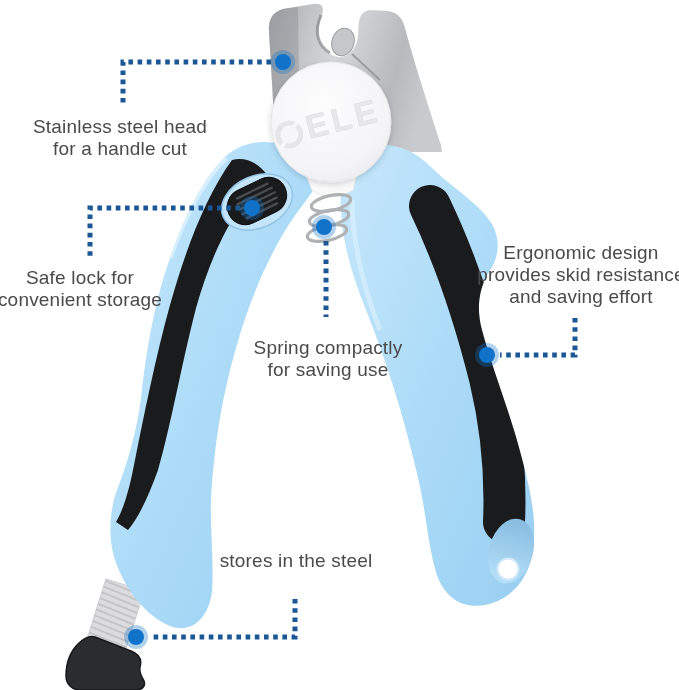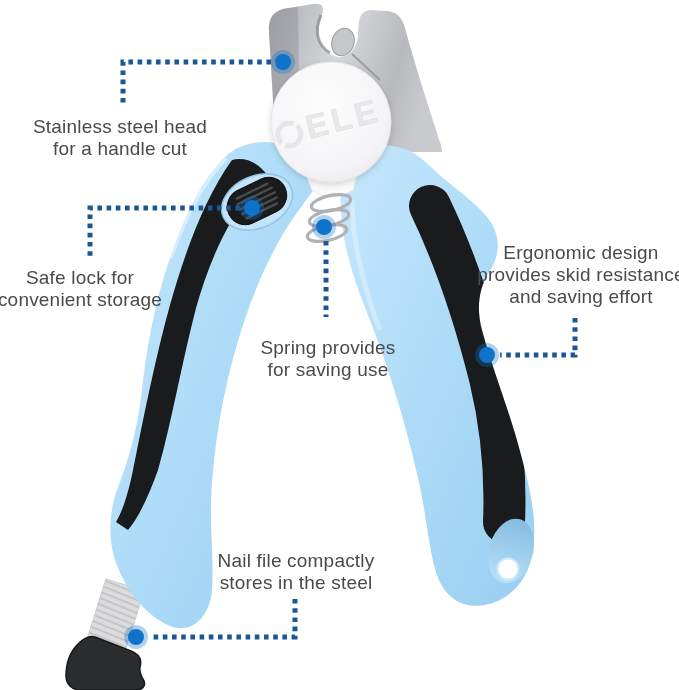--- a/index.html
+++ b/index.html
@@ -174,28 +174,27 @@
     <div>Stainless steel head</div>
     <div>for a handle cut</div>
   </div>
 
   <div class="label" style="left:80px;top:267px">
     <div>Safe lock for</div>
     <div>convenient storage</div>
   </div>
 
   <div class="label" style="left:328px;top:337px">
-    <div>Spring provides</div>
+    <div>Spring compactly</div>
     <div>for saving use</div>
   </div>
 
   <div class="label" style="left:581px;top:242px">
     <div>Ergonomic design</div>
     <div>provides skid resistance</div>
     <div>and saving effort</div>
   </div>
 
   <div class="label" style="left:296px;top:550px">
-    <div>Nail file compactly</div>
     <div>stores in the steel</div>
   </div>
 
 </div>
 
 </body></html>

